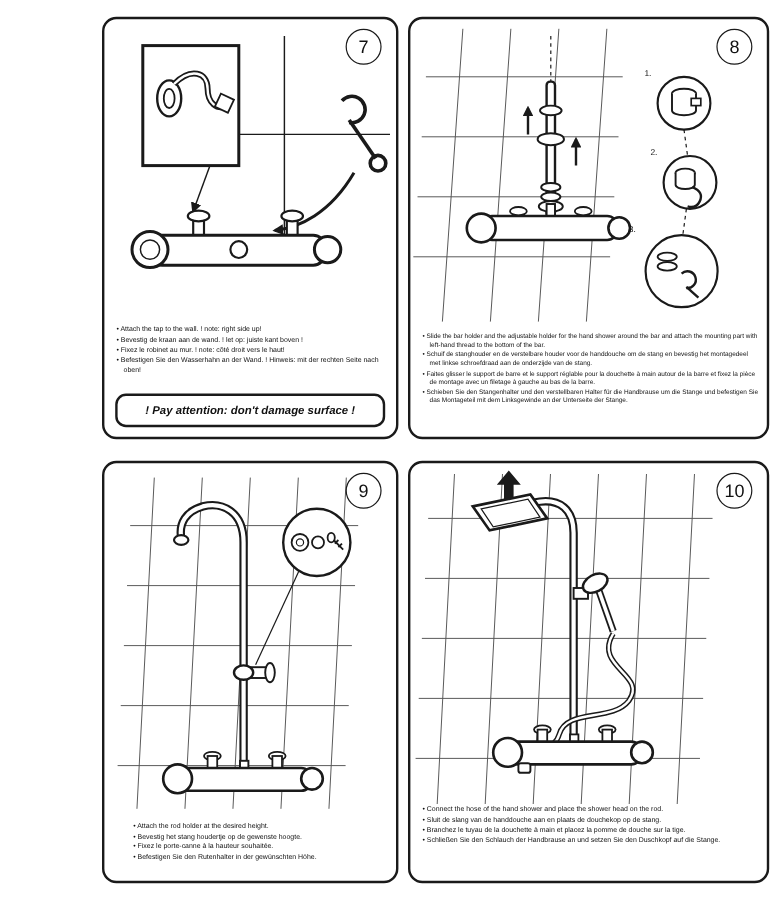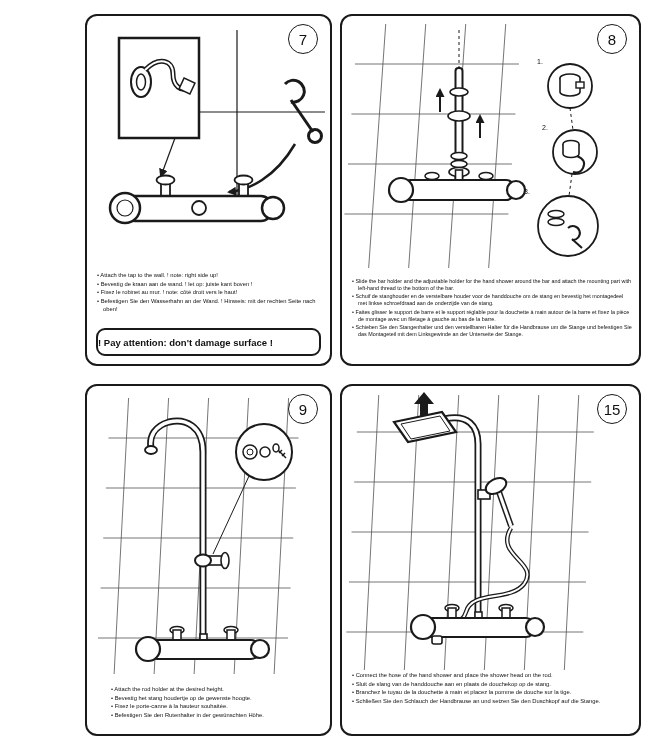--- a/index.html
+++ b/index.html
@@ -27,22 +27,22 @@
   }
   .steps li{padding-left:6px;text-indent:-6px;margin-bottom:1px;}
   .steps li::before{content:"• ";}
   .panel-7 .steps{left:10px;right:8px;top:256px;}
   .panel-8 .steps{left:10px;right:6px;top:262px;font-size:5.4px;}
   .panel-9 .steps{left:24px;right:8px;top:300px;}
   .panel-10 .steps{left:10px;right:6px;top:286px;}
   .warning{
     position:absolute;left:9px;right:9px;top:312px;height:24px;
     border:2px solid #1a1a1a;border-radius:9px;background:#fff;
-    display:flex;align-items:center;
-    font-size:9.5px;font-weight:bold;color:#111;white-space:nowrap;
+    display:flex;align-items:center;justify-content:center;
+    font-size:9.5px;font-weight:bold;color:#111;white-space:nowrap;font-style:italic;
   }
   .callout-label{
     position:absolute;font-size:7px;color:#111;z-index:2;
   }
   .cl-1{left:195px;top:42px;}
   .cl-2{left:200px;top:108px;}
   .cl-3{left:182px;top:172px;}
 </style>
 </head>
 <body>
@@ -239,21 +239,21 @@
     <ul class="steps">
       <li>Attach the rod holder at the desired height.</li>
       <li>Bevestig het stang houdertje op de gewenste hoogte.</li>
       <li>Fixez le porte-canne à la hauteur souhaitée.</li>
       <li>Befestigen Sie den Rutenhalter in der gewünschten Höhe.</li>
     </ul>
   </section>
 
   <section class="panel panel-10">
     <div class="badge">
-      <span>15</span>
+      <span>10</span>
     </div>
     <div class="illu">
       <svg width="293" height="296" viewBox="0 0 293 296">
         <g stroke="#555" stroke-width="0.8" transform="skewX(-3)">
           <line x1="35" y1="5" x2="35" y2="280"></line>
             <line x1="75" y1="5" x2="75" y2="280"></line>
           <line x1="115" y1="5" x2="115" y2="280"></line>
             <line x1="155" y1="5" x2="155" y2="280"></line>
           <line x1="195" y1="5" x2="195" y2="280"></line>
             <line x1="235" y1="5" x2="235" y2="280"></line>

